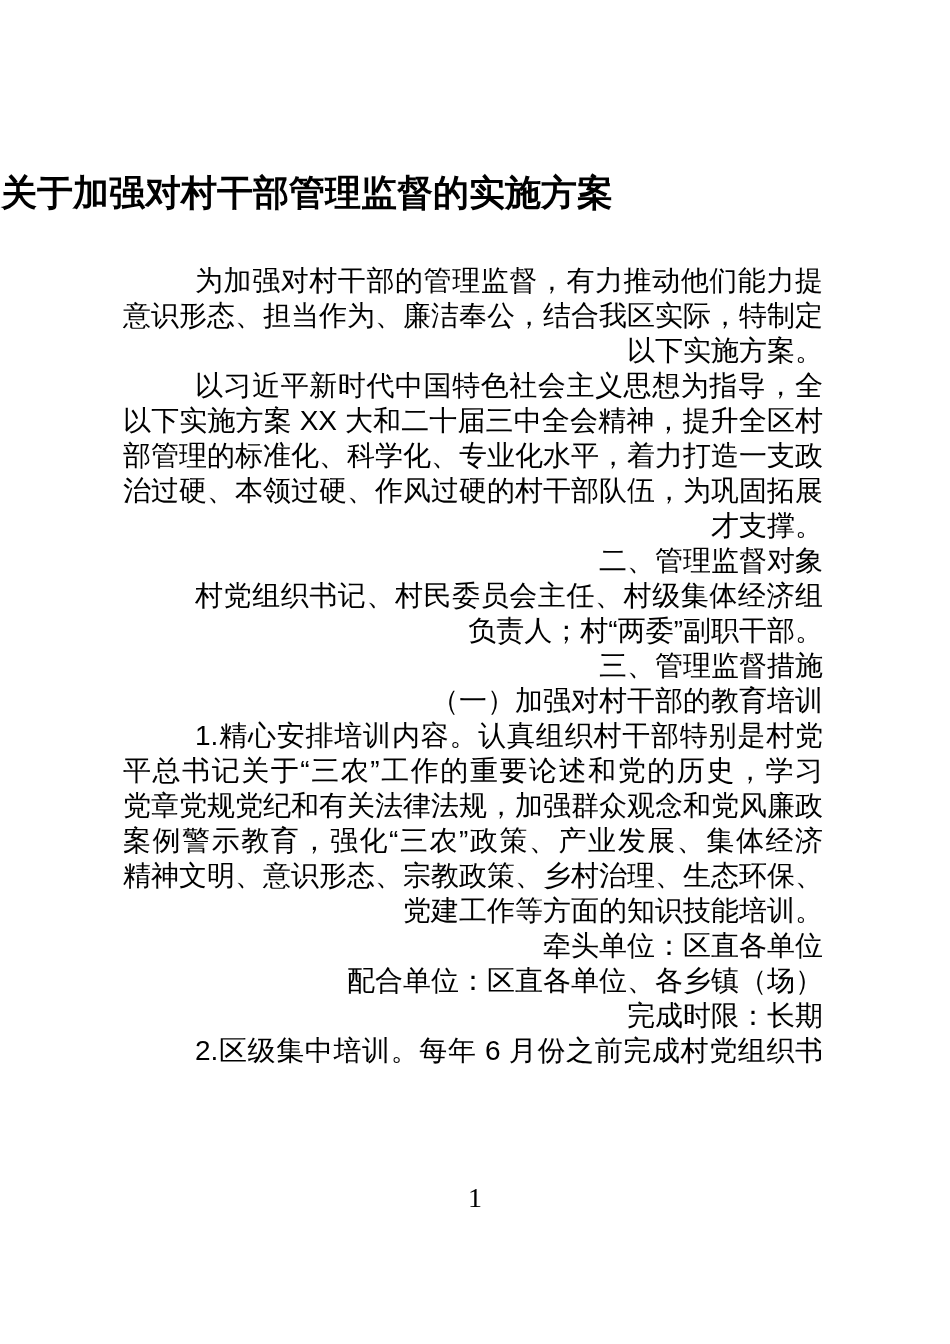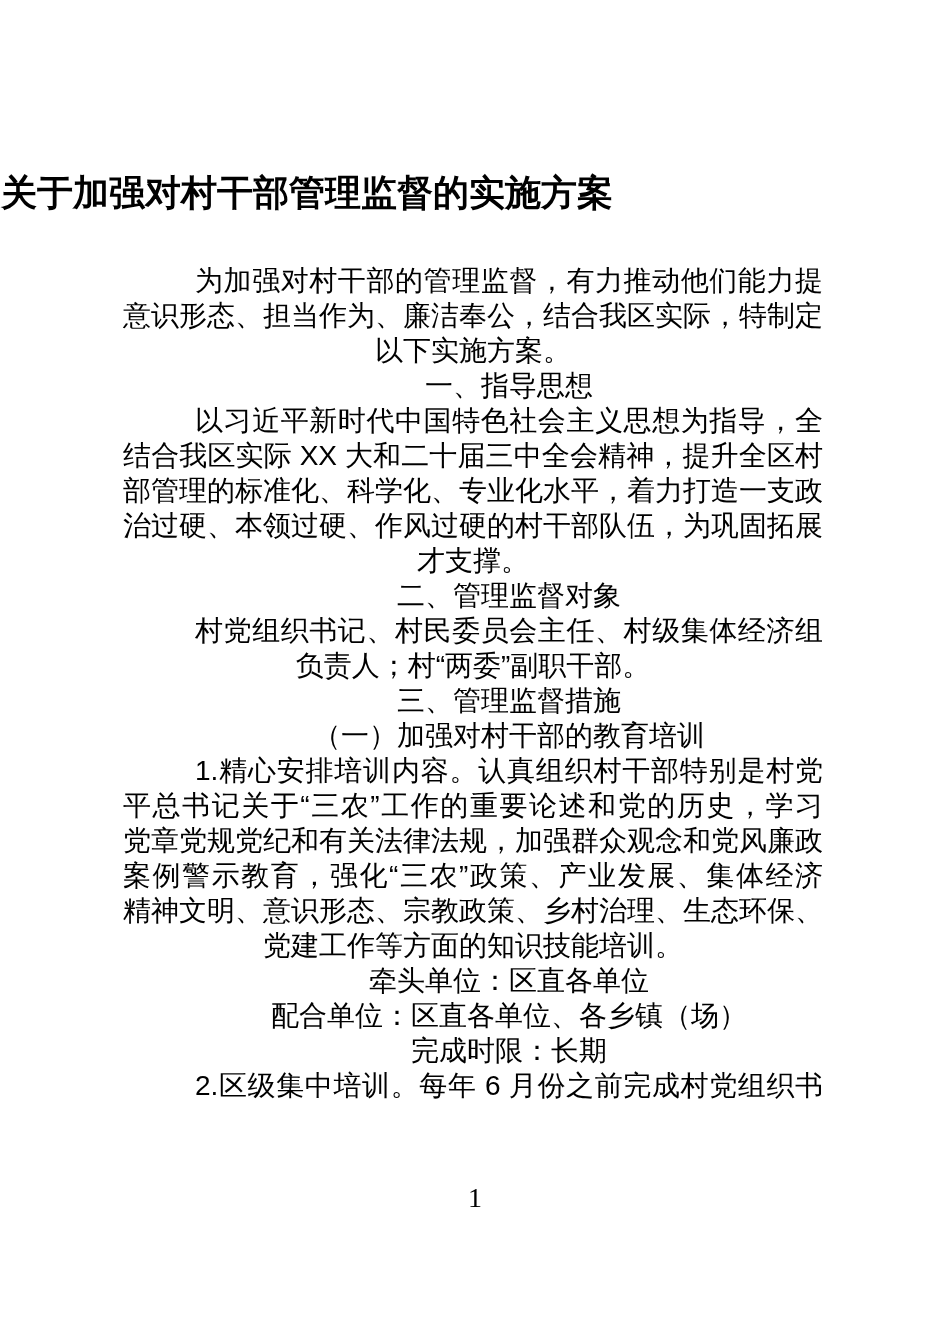--- a/index.html
+++ b/index.html
@@ -35,21 +35,21 @@
     width: 700px;
     font-family: "Liberation Sans", sans-serif;
     font-size: 28px;
     font-weight: 400;
   }
   .line {
     height: 35px;
     line-height: 35px;
     white-space: normal;
     overflow: hidden;
-    text-align: center;
+    text-align: right;
   }
   .line.indent {
     text-indent: 72px;
   }
   .line.justify {
     text-align: justify;
     text-align-last: justify;
     -moz-text-align-last: justify;
   }
   .seg-cjk {
@@ -72,23 +72,22 @@
 </head>
 <body>
 
 <div class="page">
   <h1 class="title">关于加强对村干部管理监督的实施方案</h1>
 
   <div class="body-text">
       <div class="line indent justify"><span class="seg-cjk">为加强对村干部的管理监督，有力推动他们能力提升、</span></div>
       <div class="line justify"><span class="seg-cjk">意识形态、担当作为、廉洁奉公，结合我区实际，特制定</span></div>
       <div class="line"><span class="seg-cjk">以下实施方案。</span></div>
-      <div class="line indent"><span class="seg-cjk">一、指导思想</span></div>
       <div class="line indent justify"><span class="seg-cjk">以习近平新时代中国特色社会主义思想为指导，全面</span></div>
-      <div class="line justify"><span class="seg-cjk">结合我区实际</span><span class="seg-latin"> XX </span><span class="seg-cjk">大和二十届三中全会精神，提升全区村干</span></div>
+      <div class="line justify"><span class="seg-cjk">以下实施方案</span><span class="seg-latin"> XX </span><span class="seg-cjk">大和二十届三中全会精神，提升全区村干</span></div>
       <div class="line justify"><span class="seg-cjk">部管理的标准化、科学化、专业化水平，着力打造一支政</span></div>
       <div class="line justify"><span class="seg-cjk">治过硬、本领过硬、作风过硬的村干部队伍，为巩固拓展</span></div>
       <div class="line"><span class="seg-cjk">才支撑。</span></div>
       <div class="line indent"><span class="seg-cjk">二、管理监督对象</span></div>
       <div class="line indent justify"><span class="seg-cjk">村党组织书记、村民委员会主任、村级集体经济组织</span></div>
       <div class="line"><span class="seg-cjk">负责人；村“两委”副职干部。</span></div>
       <div class="line indent"><span class="seg-cjk">三、管理监督措施</span></div>
       <div class="line indent"><span class="seg-cjk">（一）加强对村干部的教育培训</span></div>
       <div class="line indent justify"><span class="seg-latin">1.</span><span class="seg-cjk">精心安排培训内容。认真组织村干部特别是村党组织</span></div>
       <div class="line justify"><span class="seg-cjk">平总书记关于“三农”工作的重要论述和党的历史，学习</span></div>

